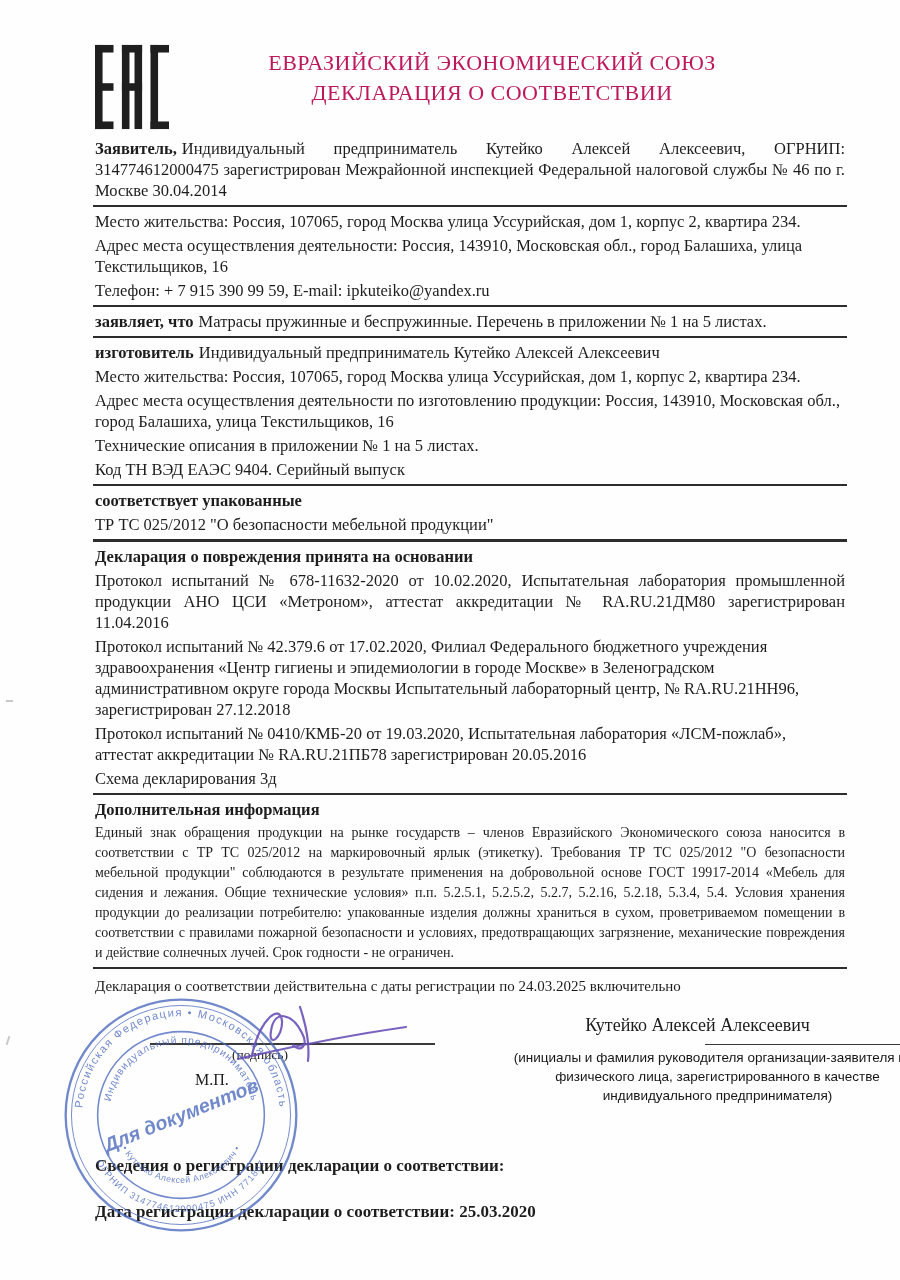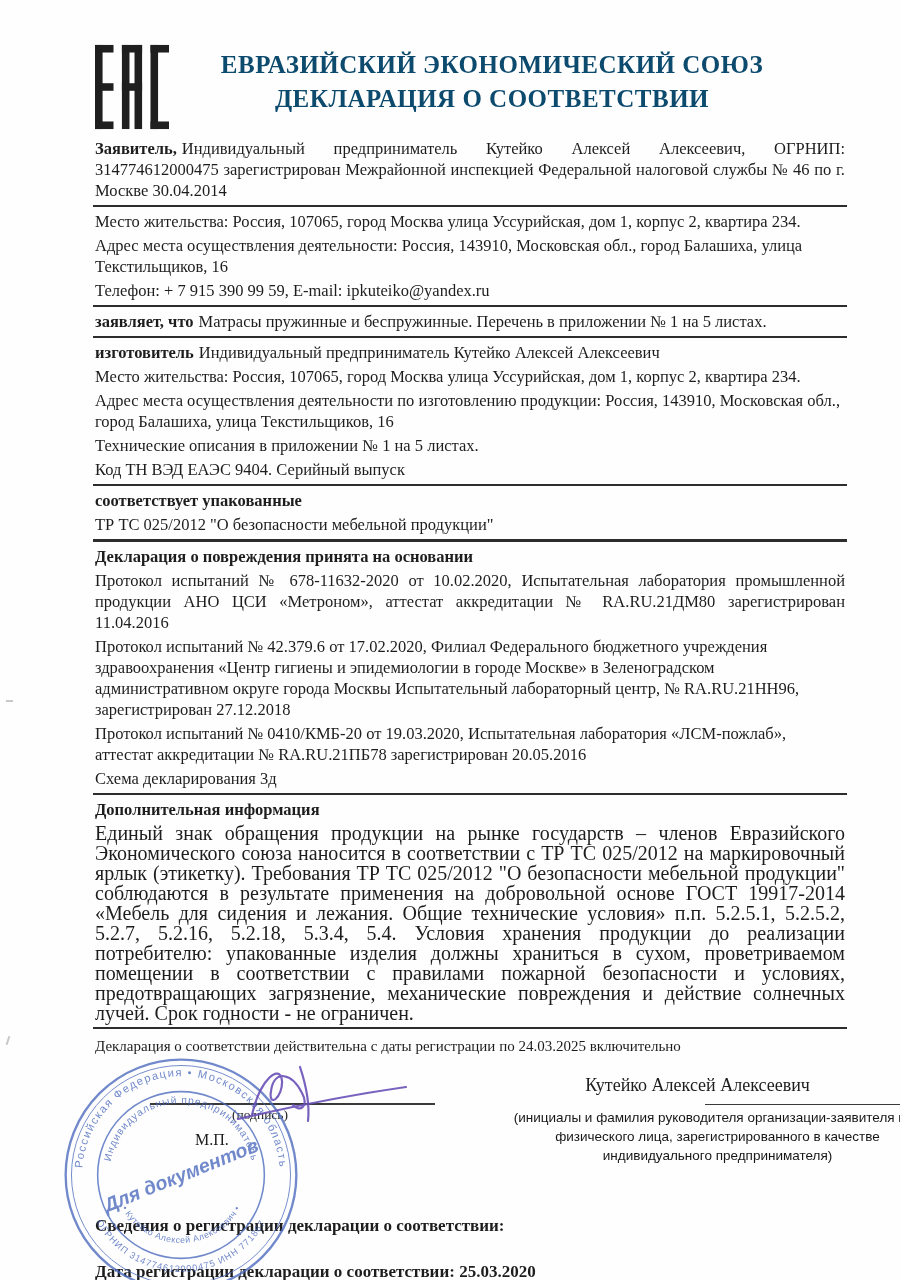--- a/index.html
+++ b/index.html
@@ -12,30 +12,30 @@
     font-family:"Liberation Serif","DejaVu Serif",serif;
     color:#1d1d1d;
     box-sizing:border-box;
     padding:38px 55px 0 95px;
   }
   
   .hdr{display:flex;align-items:flex-start;margin-bottom:6px;}
   .eac{width:74px;height:90px;flex:0 0 auto;margin-top:4px;}
   .hdr-titles{flex:1;text-align:center;padding-top:10px;padding-right:30px;}
   .hdr-titles .t{
-    font-size:25px;font-weight:bold;letter-spacing:.5px;line-height:1.35;color:#0c4a6e;
+    font-size:22px;font-weight:normal;letter-spacing:.5px;line-height:1.35;color:#be185d;
   }
   
   .blk{font-size:16.5px;line-height:21px;margin:3px 0;}
   .just{text-align:justify;}
   .lbl{font-weight:bold;margin-right:5px;}
   .bold{font-weight:bold;}
   .rule{border:0;border-top:2px solid #2d2d2d;margin:4px 0 4px -2px;width:100.5%;}
   .rule.thick{border-top-width:3px;}
-  .small-body{font-size:20px;line-height:20px;}
+  .small-body{font-size:14px;line-height:20px;}
   .validity{font-size:15px;font-weight:normal;margin-top:6px;line-height:22px;}
   
   .sig-row{position:relative;display:flex;margin-top:14px;min-height:118px;}
   .sig-left{position:relative;width:345px;flex:0 0 auto;}
   .sig-right{position:relative;flex:1;margin-left:65px;}
   .sig-line{border-bottom:2px solid #3a3a3a;height:0;}
   .sig-left .sig-line{margin:32px 0 0 55px;width:285px;}
   .sig-cap{font-size:13.5px;text-align:center;margin-top:2px;}
   .sig-left .sig-cap{width:180px;margin-left:75px;}
   .sig-mp{font-size:16px;margin:8px 0 0 100px;}

